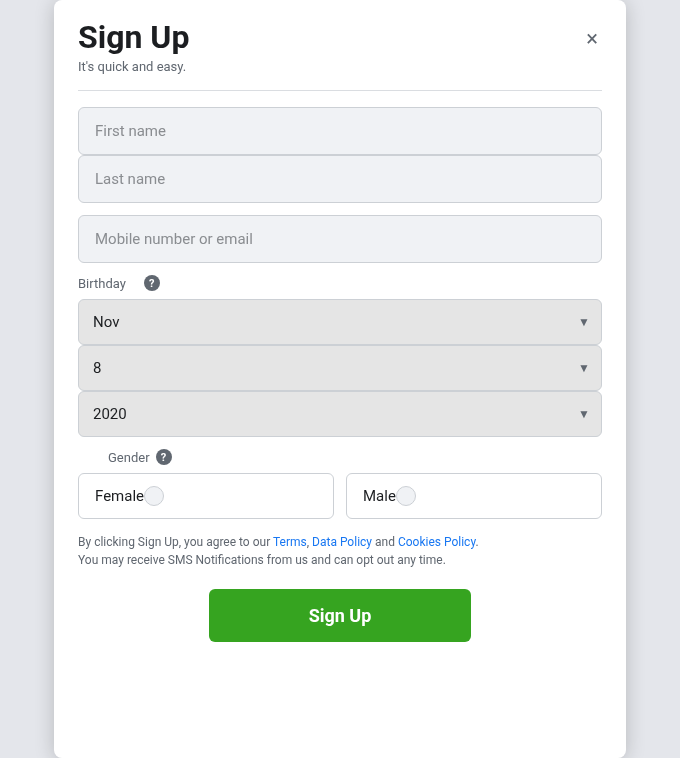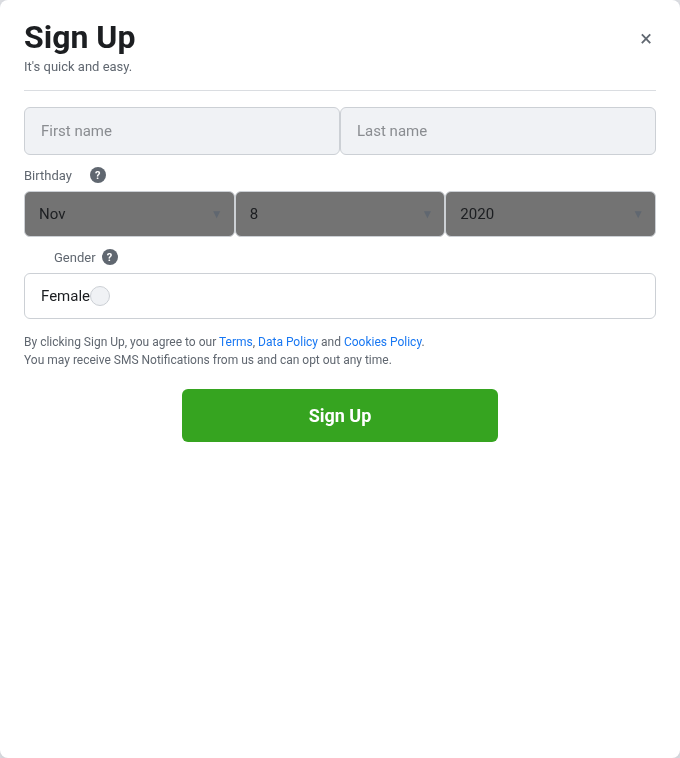--- a/index.html
+++ b/index.html
@@ -14,21 +14,21 @@
       display: flex;
       justify-content: center;
       align-items: center;
       min-height: 100vh;
       background: #e4e6eb;
     }
 
     .modal {
       background: #fff;
       border-radius: 8px;
-      width: 680px;
+      width: 572px;
       min-height: 758px;
       padding: 20px 24px 28px 24px;
       position: relative;
       box-shadow: 0 2px 20px rgba(0,0,0,0.2);
     }
 
     .modal-header {
       padding-bottom: 16px;
       border-bottom: 1px solid #dadde1;
       margin-bottom: 16px;
@@ -58,20 +58,21 @@
       color: #606770;
       font-size: 22px;
       line-height: 1;
       padding: 4px;
     }
 
     .form-row {
       display: flex;
       gap: 0;
       margin-bottom: 12px;
+      flex-direction: column;
     }
 
     .form-input {
       flex: 1;
       background: #f0f2f5;
       border: 1px solid #ccd0d5;
       border-radius: 6px;
       padding: 14px 16px;
       font-size: 15px;
       color: #1c1e21;
@@ -111,21 +112,21 @@
       flex-shrink: 0;
     }
 
     .select-wrapper {
       flex: 1;
       position: relative;
     }
 
     .form-select {
       width: 100%;
-      background: #737373;
+      background: #e5e5e5;
       border: 1px solid #ccd0d5;
       border-radius: 6px;
       padding: 13px 36px 13px 14px;
       font-size: 15px;
       color: #1c1e21;
       appearance: none;
       -webkit-appearance: none;
       cursor: pointer;
       outline: none;
     }
@@ -222,20 +223,23 @@
     <h1 class="modal-title">Sign Up</h1>
     <p class="modal-subtitle">It's quick and easy.</p>
     <button class="close-btn">×</button>
   </div>
 
   <div class="form-row section-margin">
     <input class="form-input" type="text" placeholder="First name" style="">
     <input class="form-input" type="text" placeholder="Last name" style="">
   </div>
 
+  <div class="form-row section-margin">
+    <input class="form-input form-input-full" type="text" placeholder="Mobile number or email" style="">
+  </div>
 
 
   <div class="section-margin">
     <div class="birthday-label">
       <span>Birthday</span>
       <span class="help-icon">?</span>
     </div>
     <div class="form-row">
       <div class="select-wrapper">
         <select class="form-select">
@@ -293,20 +297,24 @@
   <div class="section-margin">
     <div class="gender-label">
       <span>Gender</span>
       <span class="help-icon">?</span>
     </div>
     <div class="gender-options">
       <label class="gender-option">
         <span class="gender-option-label">Female</span>
         <span class="radio-circle"></span>
       </label>
+      <label class="gender-option">
+        <span class="gender-option-label">Male</span>
+        <span class="radio-circle"></span>
+      </label>
     </div>
   </div>
 
   <p class="terms-text">
     <span>By clicking Sign Up, you agree to our </span><a class="terms-link">Terms</a><span>, </span><a class="terms-link">Data Policy</a><span> and </span><a class="terms-link">Cookies Policy</a><span>.<br>You may receive SMS Notifications from us and can opt out any time.</span>
   </p>
 
   <button class="signup-btn">Sign Up</button>
 
 </div>

